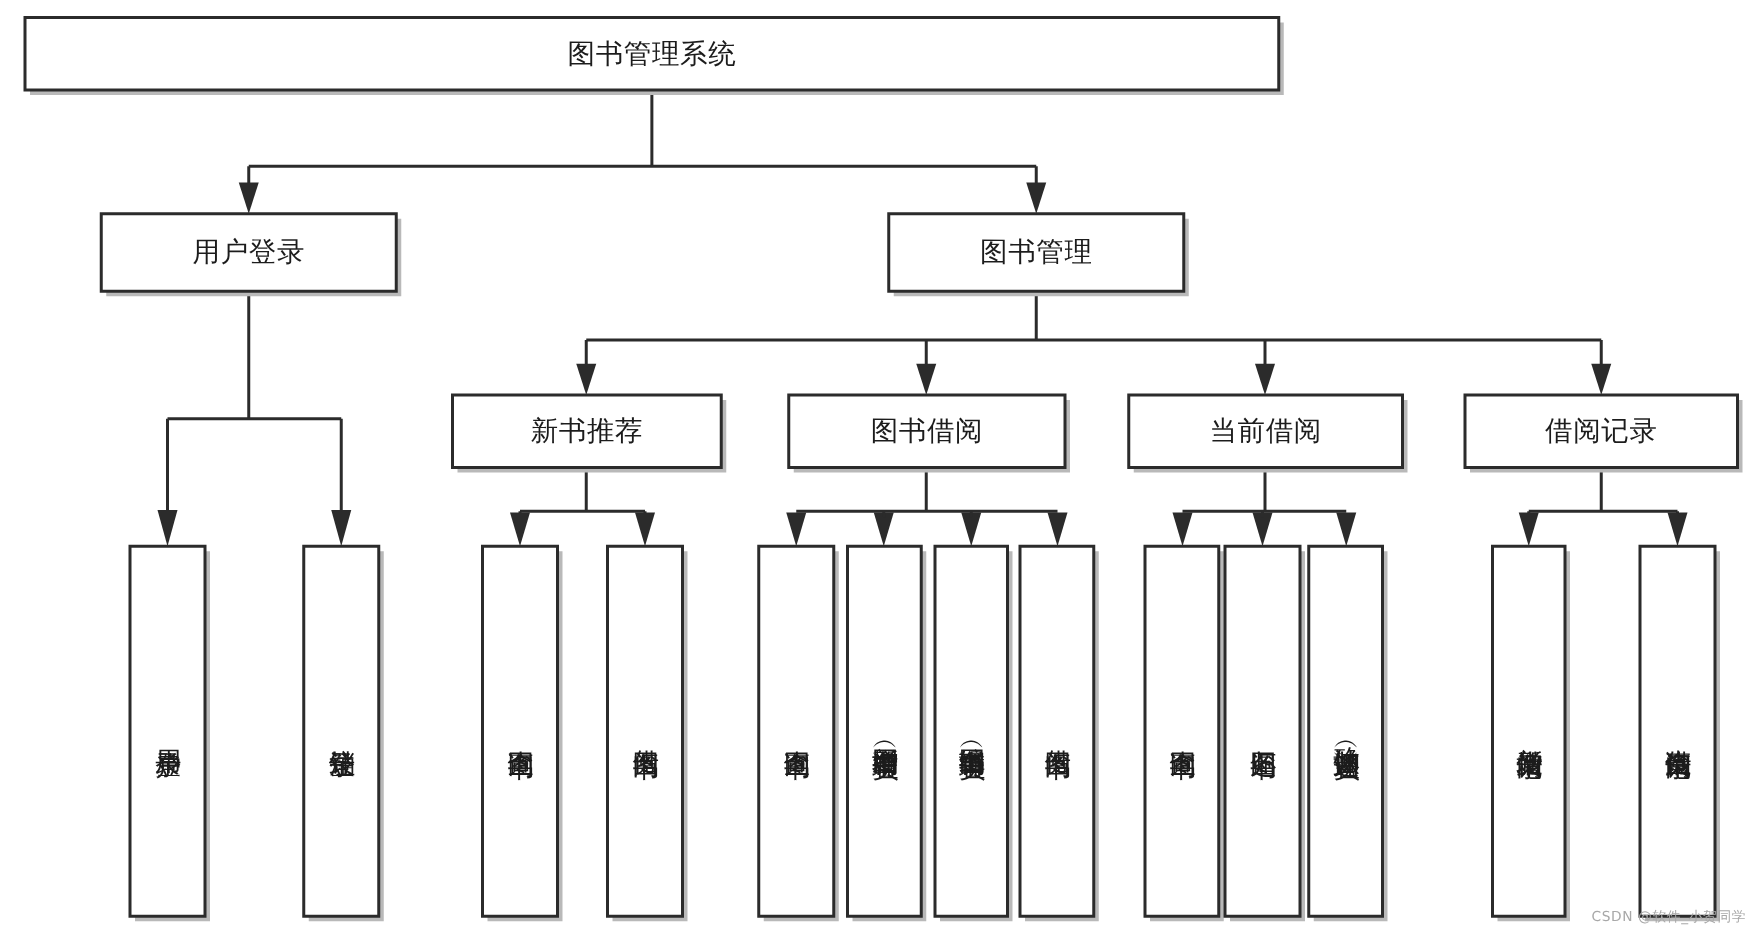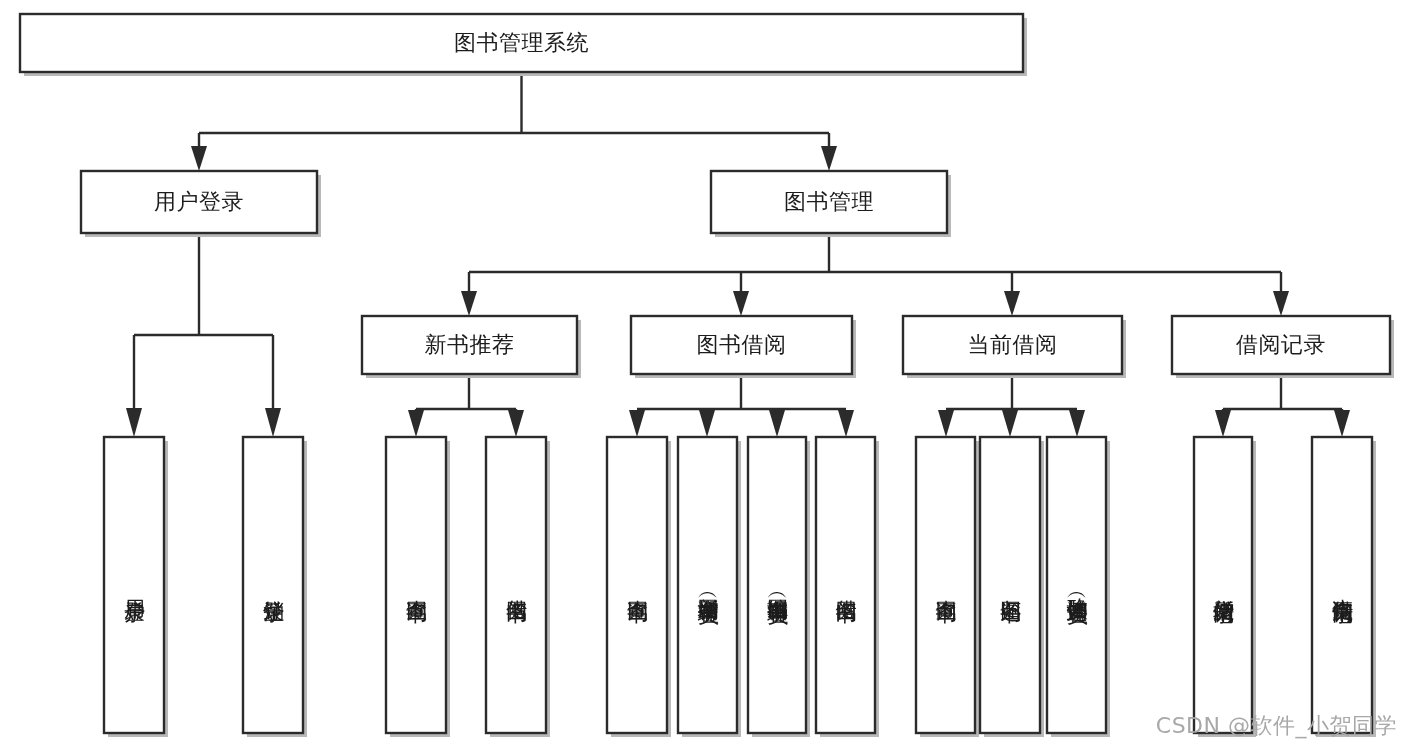--- a/index.html
+++ b/index.html
@@ -70,21 +70,21 @@
     align-items: center;
     justify-content: center;
     pointer-events: none;
     white-space: nowrap;
   }
   #watermark {
     position: absolute;
     right: 8px;
     bottom: 6px;
     font-family: "DejaVu Sans", "Liberation Sans", sans-serif;
-    font-size: 22px;
+    font-size: 11px;
     color: #a8a8a8;
     letter-spacing: 0.5px;
     white-space: nowrap;
   }
 </style>
 </head>
 <body>
 
 <div id="diagram-root">
 

